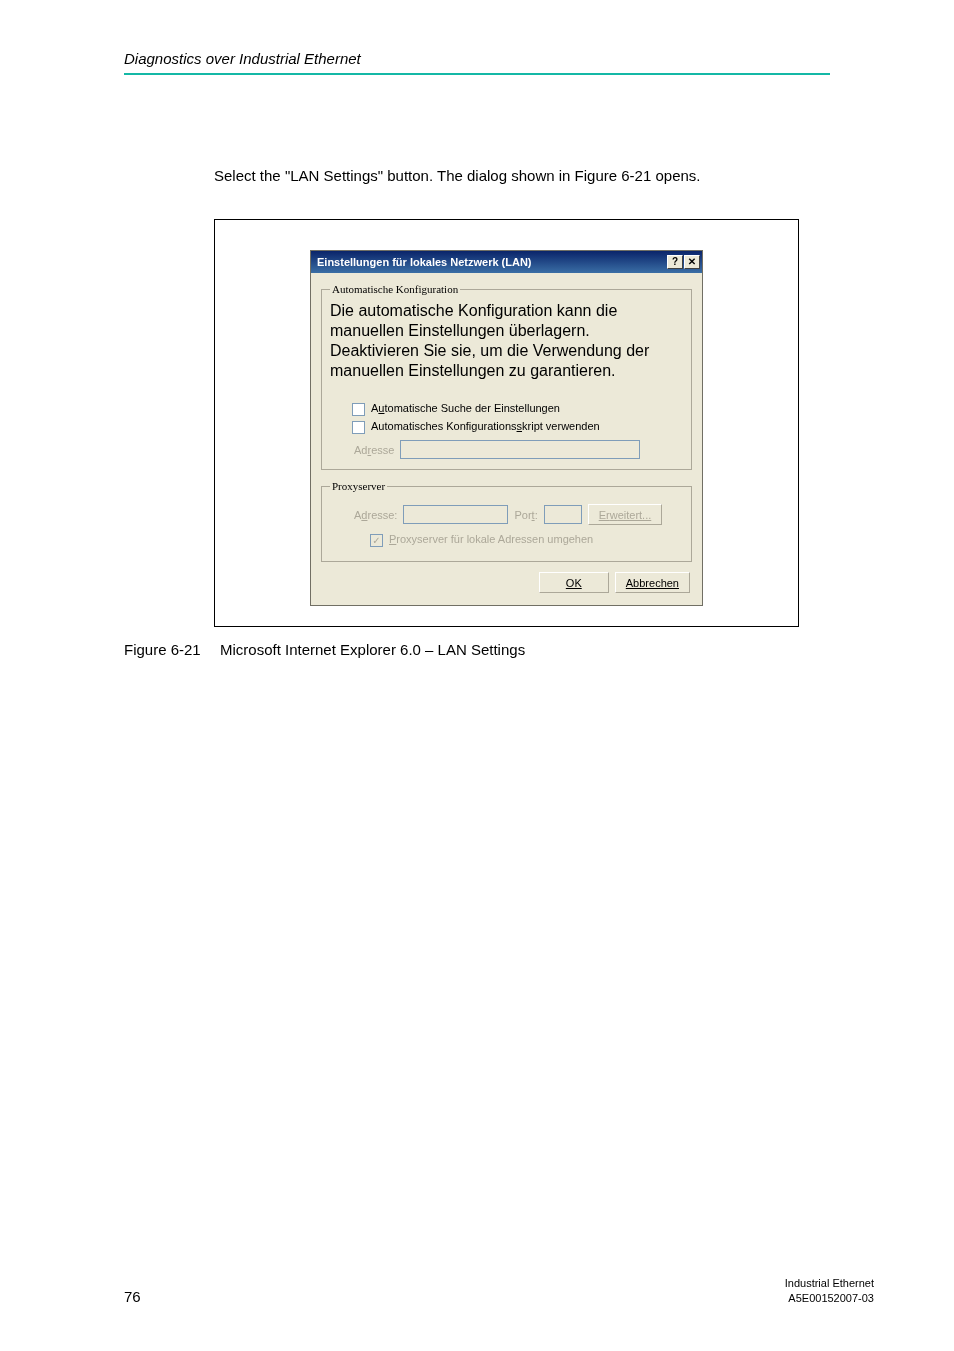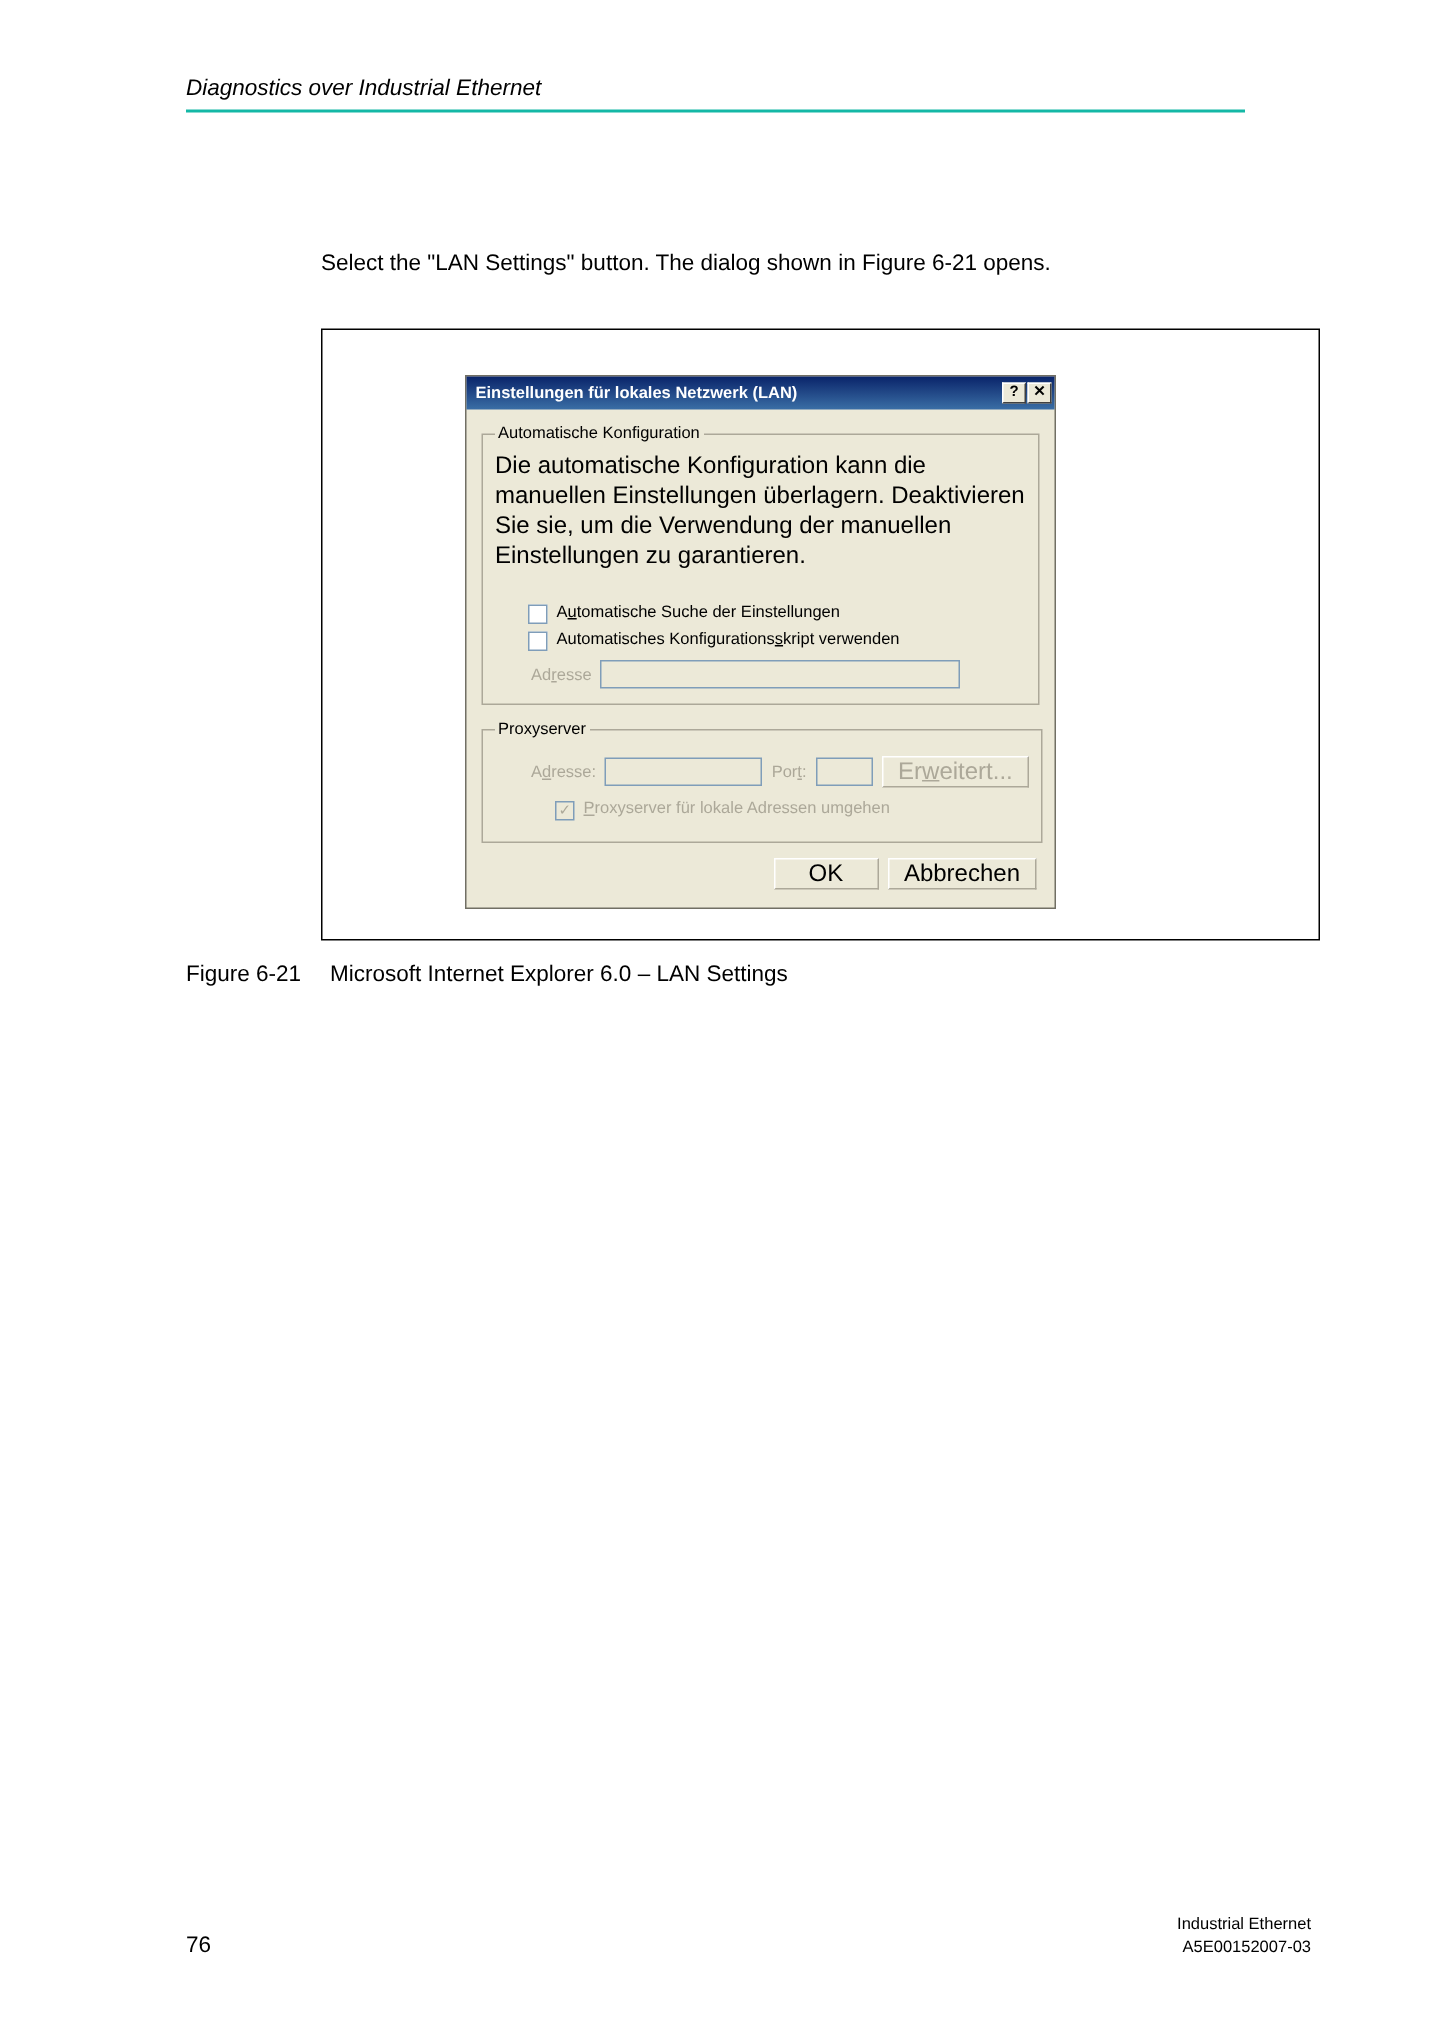--- a/index.html
+++ b/index.html
@@ -25,23 +25,24 @@
   }
   .intro {
     font-size: 15px;
     margin-left: 90px;
     margin-bottom: 35px;
   }
   .figure-box {
     margin-left: 90px;
     border: 1px solid #000;
     padding: 30px 95px 20px 95px;
-    width: 666px;
-    background: #fff;
-    display: flex;
+    width: 585px;
+    background: #fff;
+    display: flex;
+    justify-content: center;
   }
 
   
   .dialog {
     width: 394px;
     background: #ece9d8;
     border: 1px solid #716f64;
     font-family: Tahoma, Arial, sans-serif;
     font-size: 11px;
     color: #000;
@@ -72,20 +73,21 @@
 
   fieldset.group {
     border: 1px solid #aca899;
     padding: 6px 8px 10px 8px;
     margin-bottom: 10px;
   }
   fieldset.group legend {
     font-size: 11px;
     padding: 0 2px;
     background: #ece9d8;
+    font-family: Liberation Serif, serif;
   }
   .desc { font-size: 16px; margin-bottom: 21px; line-height: 1.25; }
   .chk-row {
     display: flex; align-items: flex-start;
     margin: 4px 0 4px 6px; gap: 6px; padding-left: 16px;
   }
   .chk {
     width: 13px; height: 13px;
     background: #fff;
     border: 1px solid #7f9db9;
@@ -106,24 +108,25 @@
     background: #fff;
     border: 1px solid #7f9db9;
     height: 19px;
   }
   .txtfield.disabled { background: #ece9d8; }
   .btn {
     height: 21px;
     background: #ece9d8;
     border: 1px solid #aca899;
     border-top-color: #fff; border-left-color: #fff;
-    font-size: 16px;
+    font-size: 11px;
     padding: 0 10px;
     display: inline-flex; align-items: center; justify-content: center;
     min-width: 70px;
+    text-decoration: underline;
   }
   .btn.disabled { color: #aca899; }
   .dotted-focus {
     border: 1px dotted #000;
     display: inline-block;
     padding: 0 1px;
   }
   .button-row {
     display: flex; justify-content: flex-end; gap: 6px;
     padding-right: 2px;

